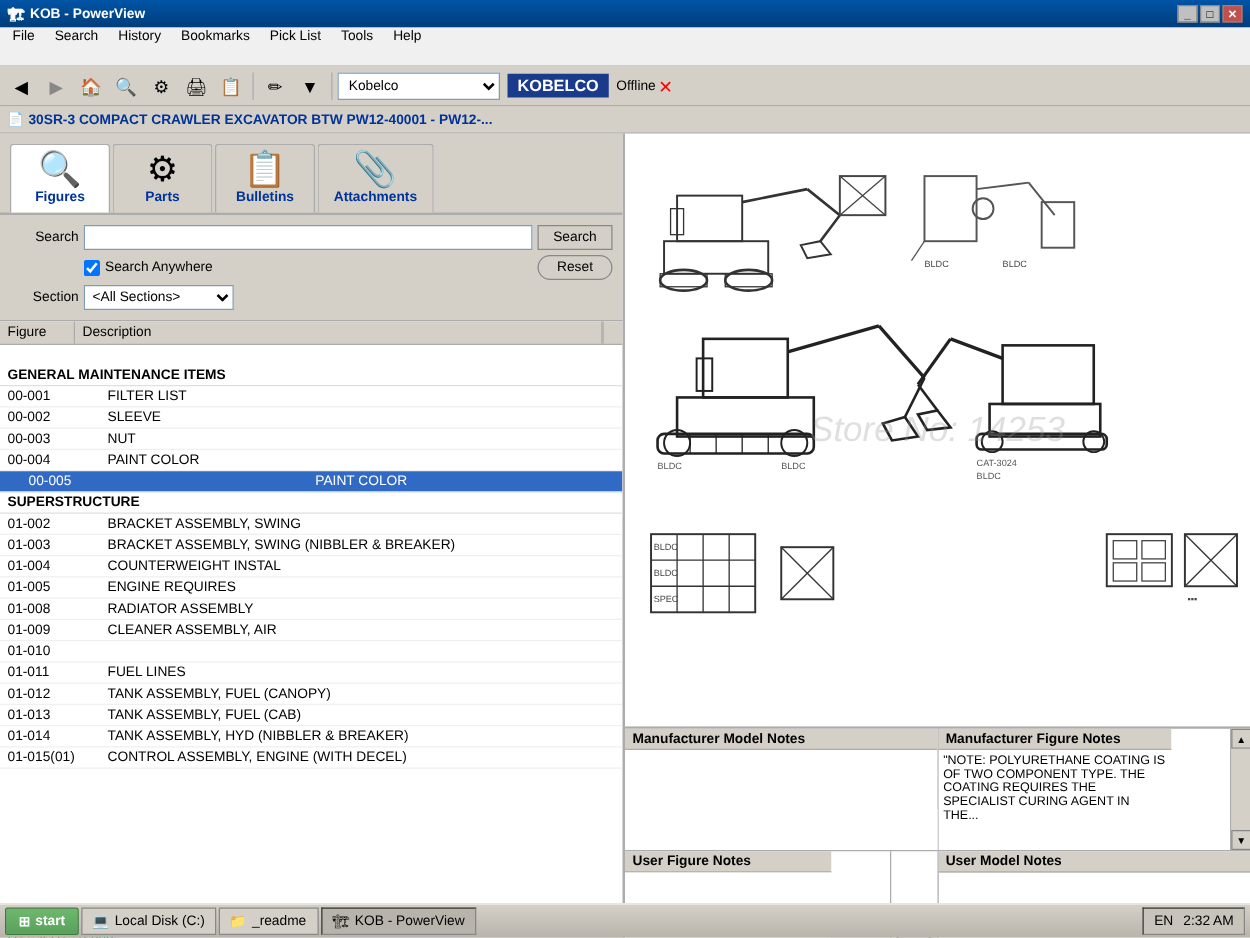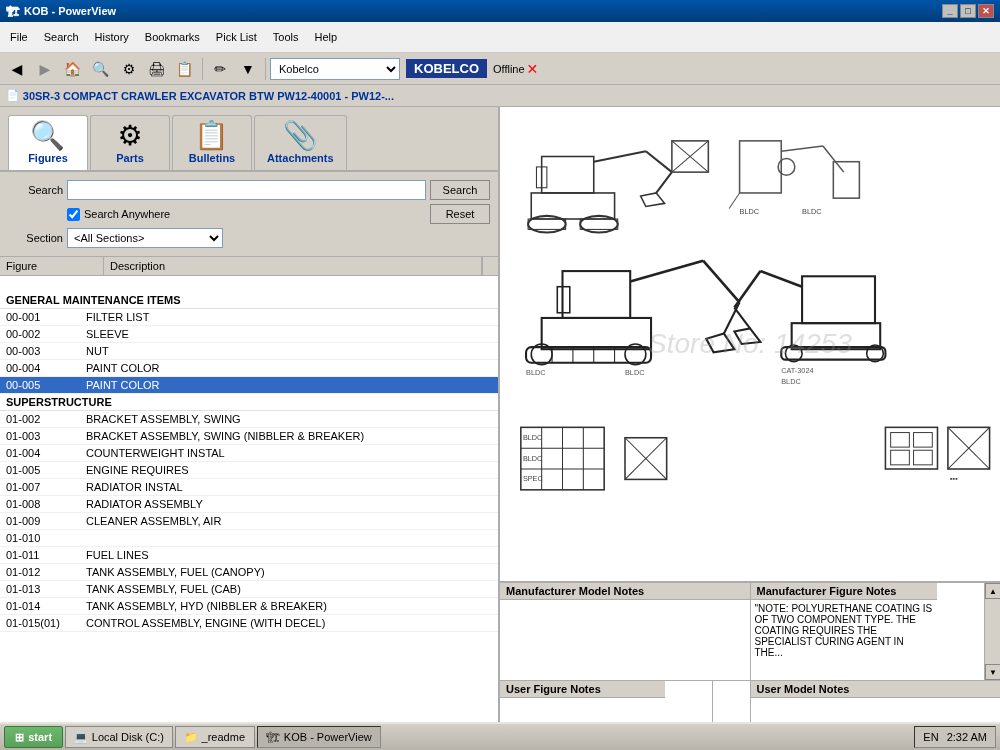--- a/index.html
+++ b/index.html
@@ -21,21 +21,21 @@
     .title-bar-buttons { display: flex; gap: 2px; }
     .title-btn {
       width: 16px; height: 14px; background: #c0c0c0; border: 1px solid #888;
       font-size: 9px; display: flex; align-items: center; justify-content: center;
       cursor: pointer; color: black; font-weight: bold;
     }
     .title-btn.close { background: #c0504d; color: white; }
 
     
     .menu-bar {
-      background: #f0f0f0; height: 20px; display: flex; align-items: center;
+      background: #f0f0f0; height: 20px; display: flex; align-items: flex-end;
       border-bottom: 1px solid #ccc; padding: 15px 4px; gap: 4px;
     }
     .menu-item {
       padding: 2px 6px; cursor: pointer; font-size: 11px;
     }
 
     
     .toolbar {
       background: #d4d0c8; height: 32px; display: flex; align-items: center;
       border-bottom: 1px solid #acacac; padding: 2px 4px; gap: 2px;
@@ -99,43 +99,43 @@
       flex: 1; height: 20px; border: 1px solid #7f9db9; background: white; padding: 0 4px; font-size: 11px;
     }
     .search-btn {
       width: 60px; height: 20px; background: #d4d0c8; border: 1px solid #888;
       font-size: 11px; cursor: pointer; display: flex; align-items: center; justify-content: center;
     }
     .checkbox-row { display: flex; align-items: center; gap: 4px; margin-left: 59px; margin-bottom: 4px; }
     .checkbox-row input { cursor: pointer; }
     .section-row { display: flex; align-items: center; gap: 4px; }
     .section-label { width: 55px; text-align: right; font-size: 11px; }
-    .section-select { height: 20px; border: 1px solid #7f9db9; background: white; font-size: 11px; padding: 0 2px; width: 156px; }
+    .section-select { height: 20px; border: 1px solid #7f9db9; background: white; font-size: 11px; padding: 0 2px; width: 120px; }
 
     
     .results-area { flex: 1; overflow: hidden; display: flex; flex-direction: column; }
     .results-header {
       background: #d4d0c8; display: flex; border-bottom: 1px solid #acacac;
       font-size: 11px; font-weight: normal;
     }
     .results-header-col {
       padding: 3px 6px; border-right: 1px solid #acacac;
     }
-    .col-figure { width: 104px; }
+    .col-figure { width: 60px; }
     .col-desc { flex: 1; }
 
     .results-body { flex: 1; overflow-y: auto; overflow-x: hidden; margin-top: 16px; }
     .section-header {
       background: white; font-weight: bold; font-size: 11px; padding: 2px 6px;
       border-bottom: 1px solid #e0e0e0;
     }
     .result-row {
       display: flex; font-size: 11px; border-bottom: 1px solid #f0f0f0; cursor: pointer;
     }
-    .result-row.selected { background: #316ac5; color: white; }
+    .result-row.selected { background: #316ac5; color: white; text-align: center; }
     .result-col-figure { width: 80px; padding: 2px 6px; }
     .result-col-desc { flex: 1; padding: 2px 6px; }
 
     .result-count { padding: 2px 6px; background: #d4d0c8; border-top: 1px solid #acacac; font-size: 11px; }
 
     
     .right-panel {
       flex: 1; display: flex; flex-direction: column; background: white;
     }
     .diagram-area {
@@ -292,21 +292,21 @@
 
     <div class="search-area">
       <div class="search-row">
         <span class="search-label">Search</span>
         <input type="text" class="search-input" value="" style="">
         <button class="search-btn">Search</button>
       </div>
       <div class="checkbox-row">
         <input type="checkbox" checked="" style="">
         <span>Search Anywhere</span>
-        <button class="search-btn" style="margin-left: auto;">Reset</button>
+        <button class="search-btn" style="margin-left: auto; border-radius: 10px;">Reset</button>
       </div>
       <div class="section-row">
         <span class="section-label">Section</span>
         <select class="section-select">
           <option>&lt;All Sections&gt;</option>
         </select>
       </div>
     </div>
 
     <div class="results-area">
@@ -348,24 +348,20 @@
           <div class="result-col-figure">01-003</div>
           <div class="result-col-desc">BRACKET ASSEMBLY, SWING (NIBBLER &amp; BREAKER)</div>
         </div>
         <div class="result-row">
           <div class="result-col-figure">01-004</div>
           <div class="result-col-desc">COUNTERWEIGHT INSTAL</div>
         </div>
         <div class="result-row">
           <div class="result-col-figure">01-005</div>
           <div class="result-col-desc">ENGINE REQUIRES</div>
-        </div>
-        <div class="result-row">
-          <div class="result-col-figure">01-007</div>
-          <div class="result-col-desc">RADIATOR INSTAL</div>
         </div>
         <div class="result-row">
           <div class="result-col-figure">01-008</div>
           <div class="result-col-desc">RADIATOR ASSEMBLY</div>
         </div>
         <div class="result-row">
           <div class="result-col-figure">01-009</div>
           <div class="result-col-desc">CLEANER ASSEMBLY, AIR</div>
         </div>
         <div class="result-row">

